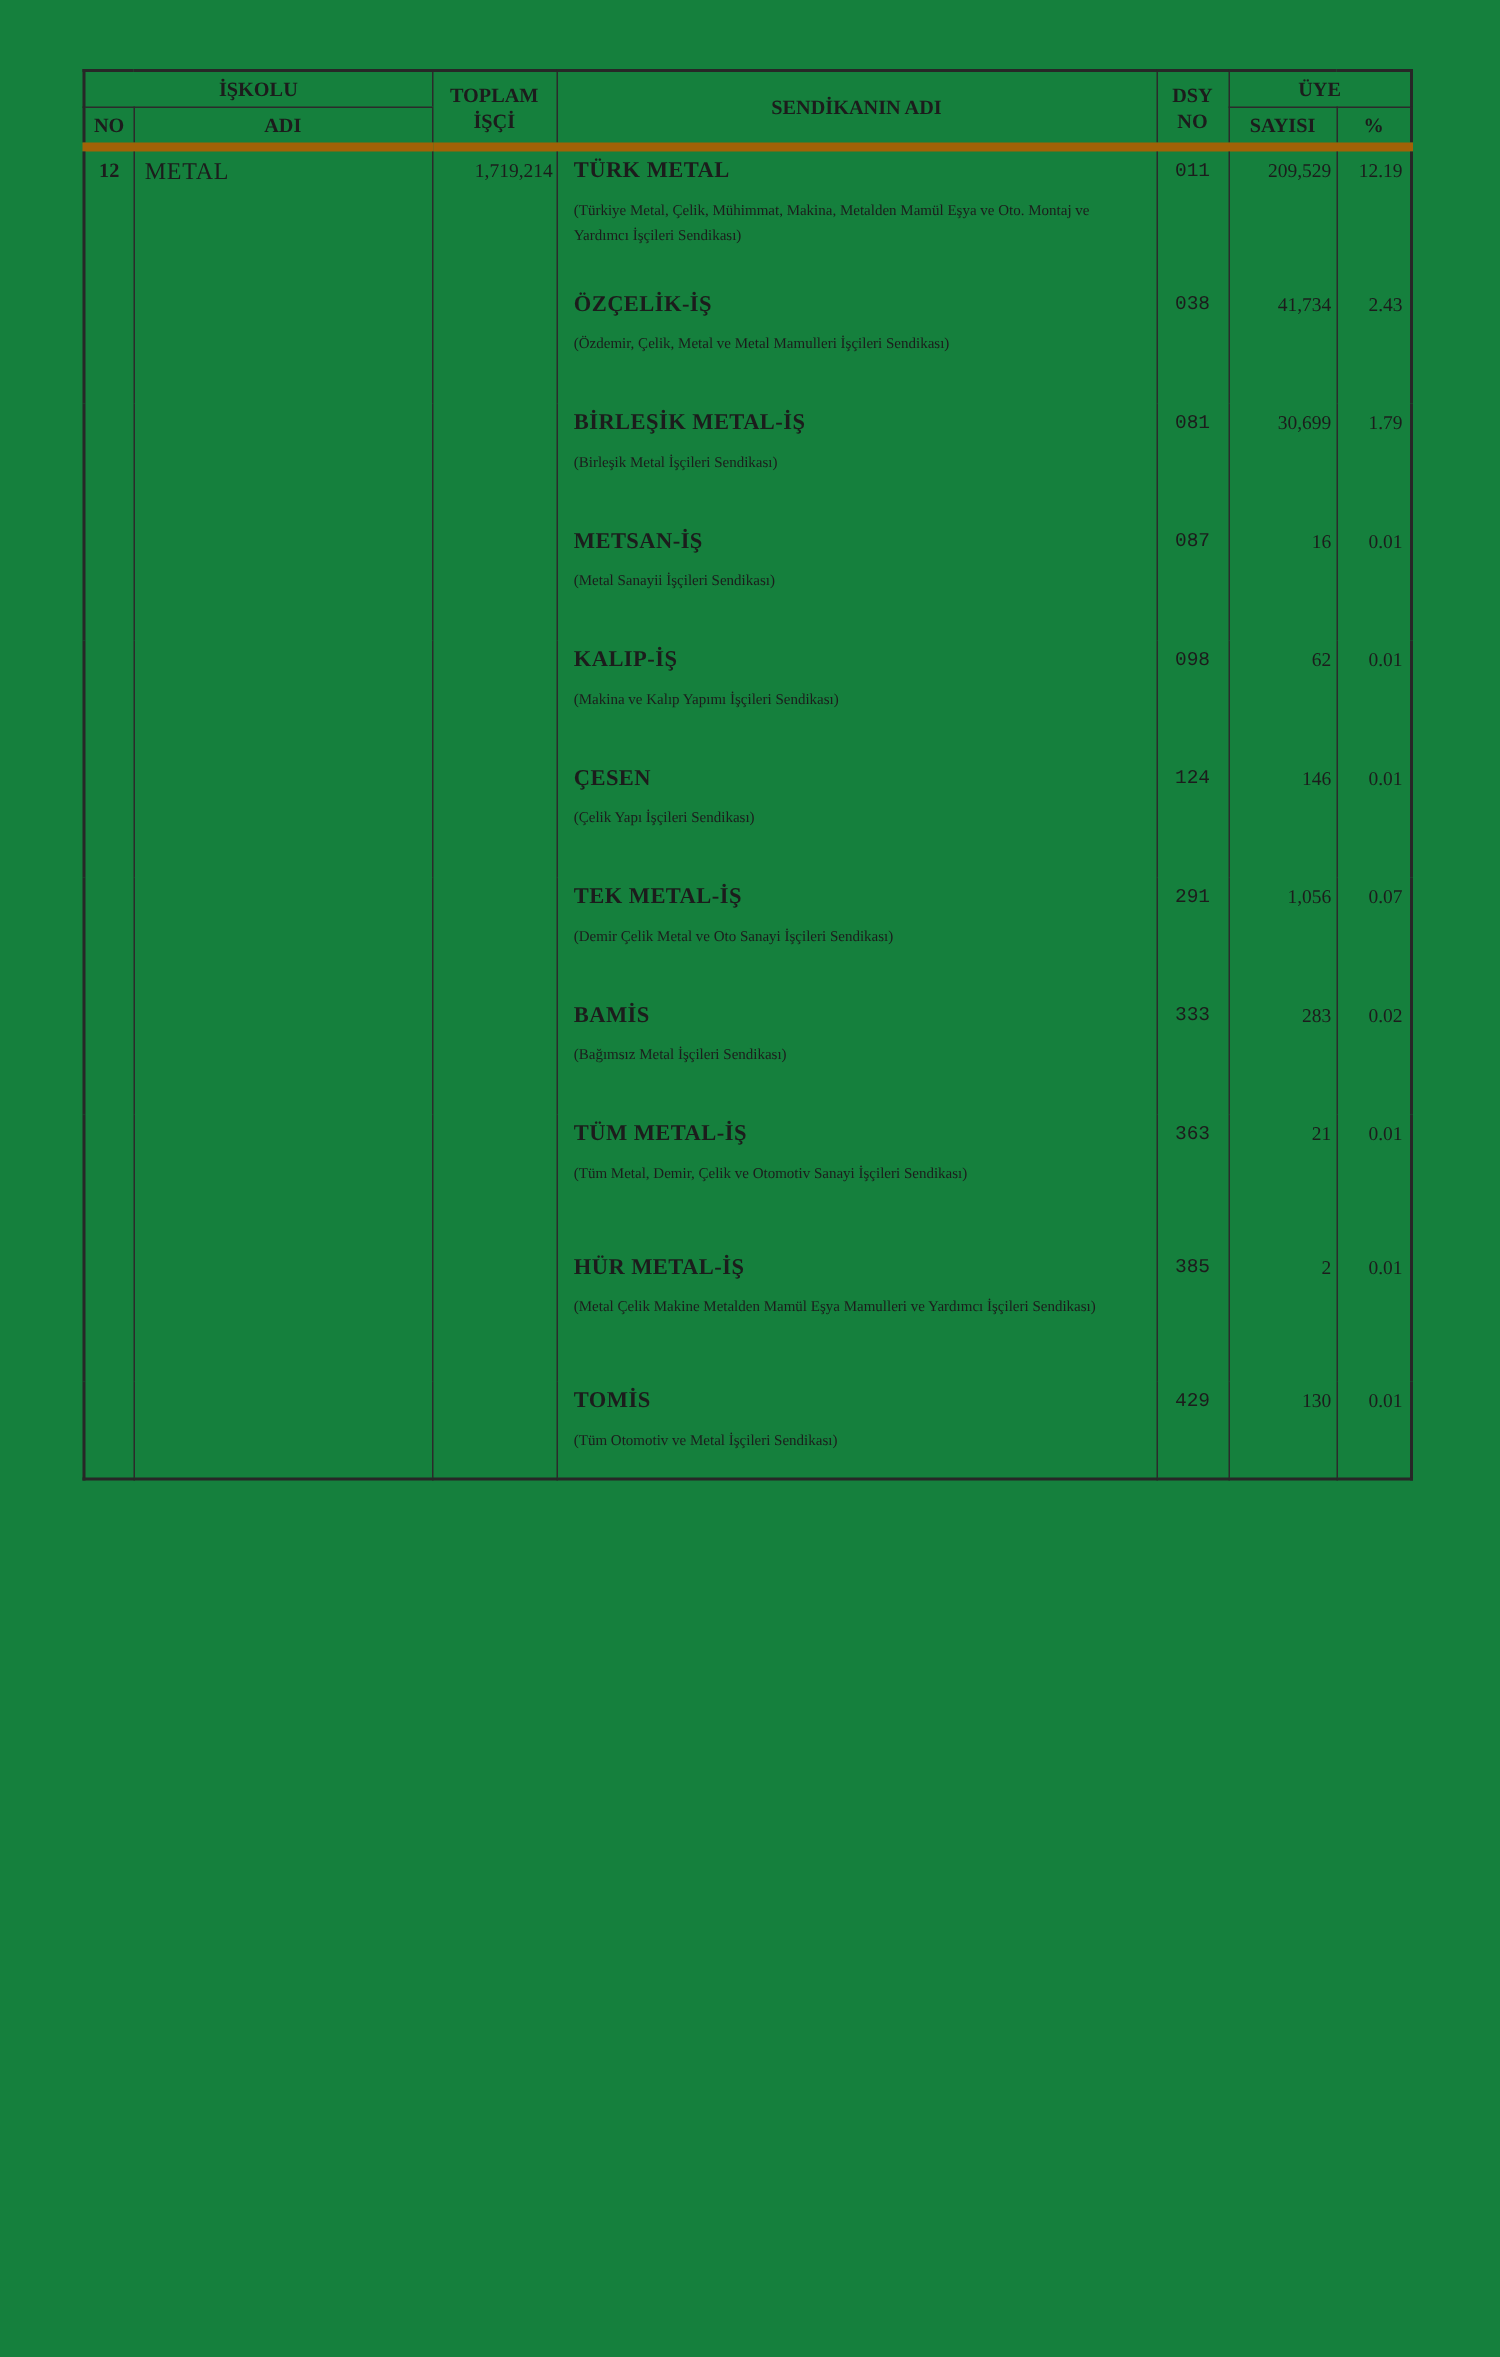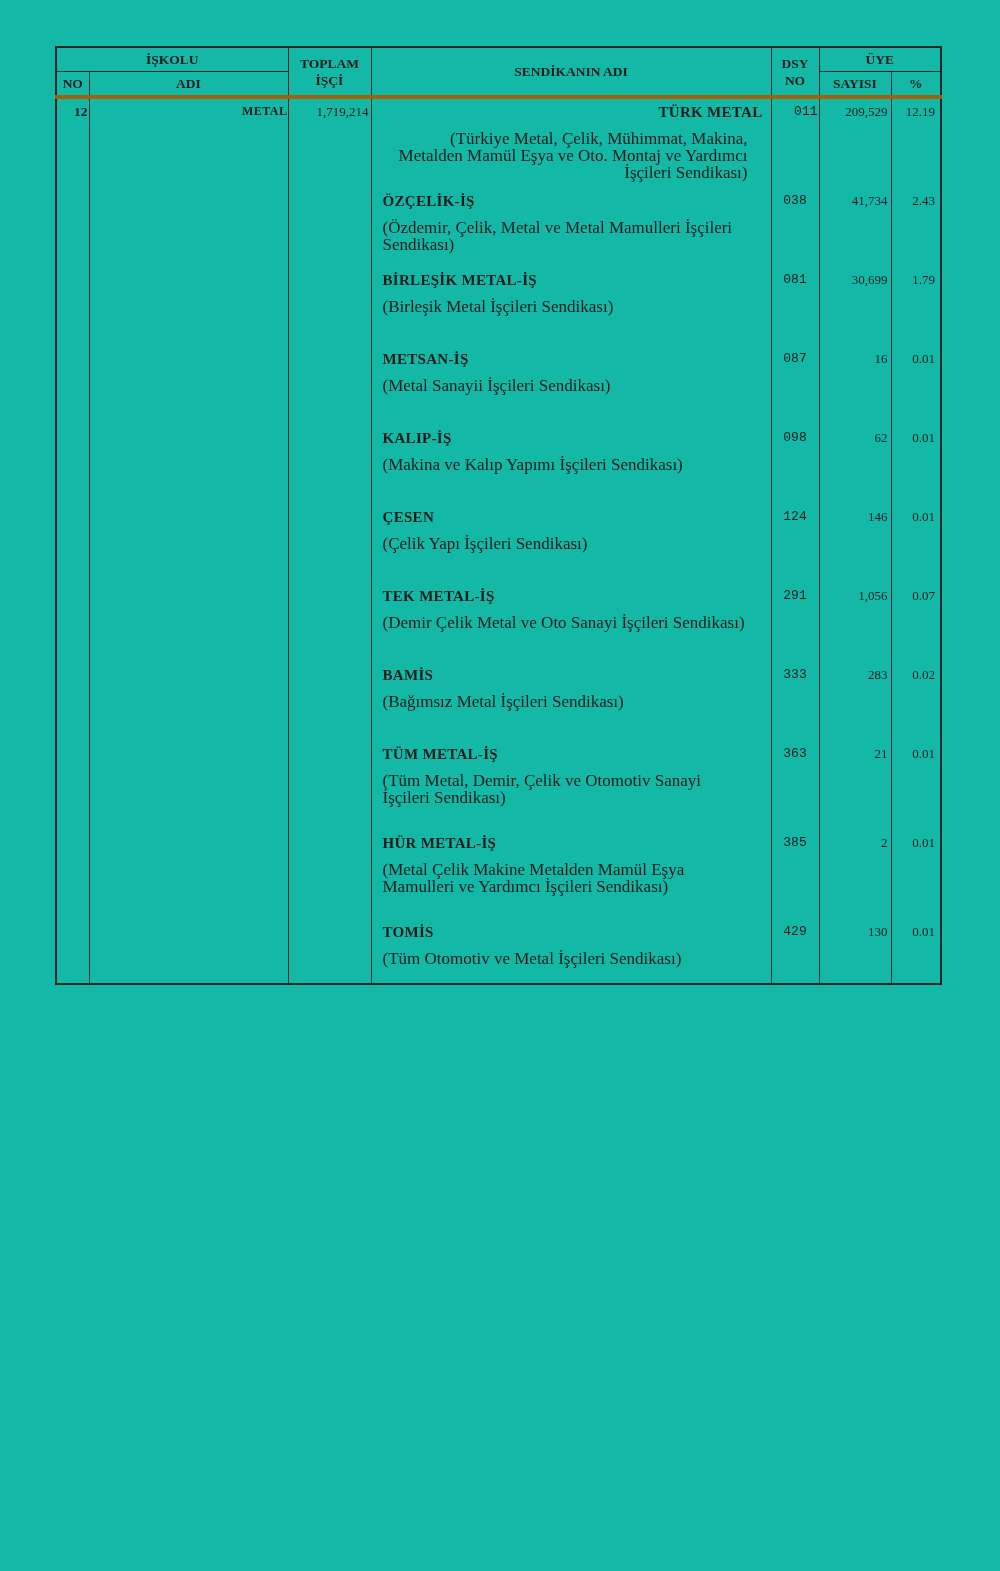--- a/index.html
+++ b/index.html
@@ -4,21 +4,21 @@
 <style>
   html, body {
     margin: 0;
     padding: 0;
     background: #ffffff;
   }
   .page {
     position: relative;
     width: 1000px;
     height: 1571px;
-    background: #14b8a6;
+    background: #15803d;
     overflow: hidden;
     font-family: "Liberation Serif", "DejaVu Serif", serif;
     color: #1c1c1c;
   }
   table.union-table {
     position: absolute;
     left: 55px;
     top: 46px;
     width: 885px;
     border-collapse: collapse;
@@ -34,51 +34,51 @@
     padding: 1px 2px;
     text-align: center;
     vertical-align: middle;
     line-height: 18px;
   }
   tr.h1 th { height: 21px; }
   tr.h2 th { height: 21px; }
   th.span-underline { border-bottom: 1.5px solid #2b2b2b; }
   th.two-line span { display: block; line-height: 17px; }
   
-  tbody tr:first-child td { border-top: 4px solid #a16207; text-align: right; }
+  tbody tr:first-child td { border-top: 6px solid #a16207; }
   
   tbody td {
     vertical-align: top;
     font-size: 13px;
   }
   td.c-no {
     text-align: center;
     font-weight: bold;
     padding-top: 5px;
     font-size: 13.5px;
   }
   td.c-adi {
-    font-weight: bold;
+    font-weight: normal;
     padding: 5px 0 4px 7px;
-    font-size: 12px;
+    font-size: 16px;
     letter-spacing: 0.5px;
   }
   td.c-toplam {
     text-align: right;
     padding: 5px 2px 0 12px;
   }
   td.c-send { padding: 5px 8px 0 11px; }
   .uname {
     font-weight: bold;
     font-size: 15px;
     letter-spacing: 0.3px;
     margin-bottom: 9px;
   }
   .udesc {
-    font-size: 17px;
+    font-size: 10px;
     line-height: 17px;
     max-width: 365px;
   }
   td.c-dsy { text-align: center; padding-top: 5px; font-family: Liberation Mono, monospace; }
   td.c-say { text-align: right; padding: 5px 3px 0 0; }
   td.c-pct { text-align: right; padding: 5px 5px 0 0; margin-top: 44px; }
   
   tr.r-first td.c-send, tr.r-first td.c-dsy, tr.r-first td.c-say, tr.r-first td.c-pct { height: 83px; }
   tr.r-std td.c-send,  tr.r-std td.c-dsy,  tr.r-std td.c-say,  tr.r-std td.c-pct  { height: 73px; }
   tr.r-tall td.c-send, tr.r-tall td.c-dsy, tr.r-tall td.c-say, tr.r-tall td.c-pct { height: 83px; }

